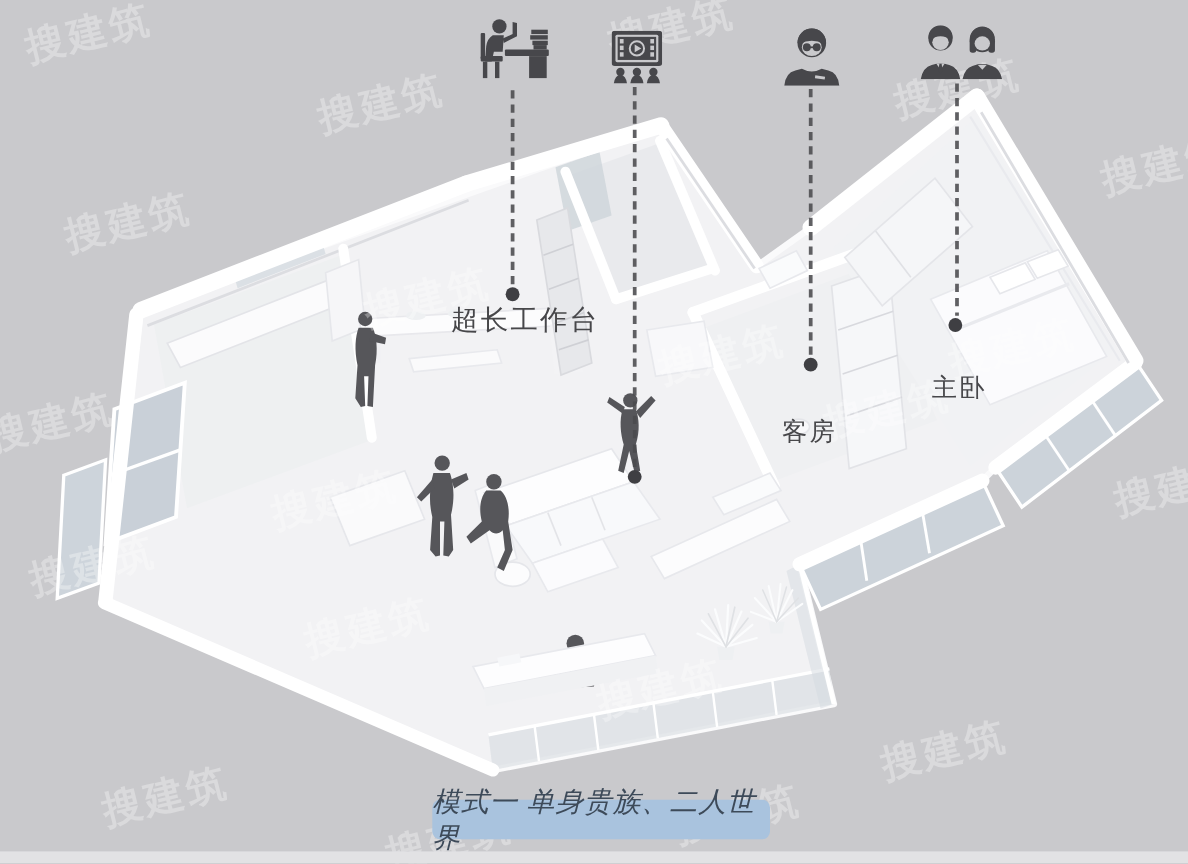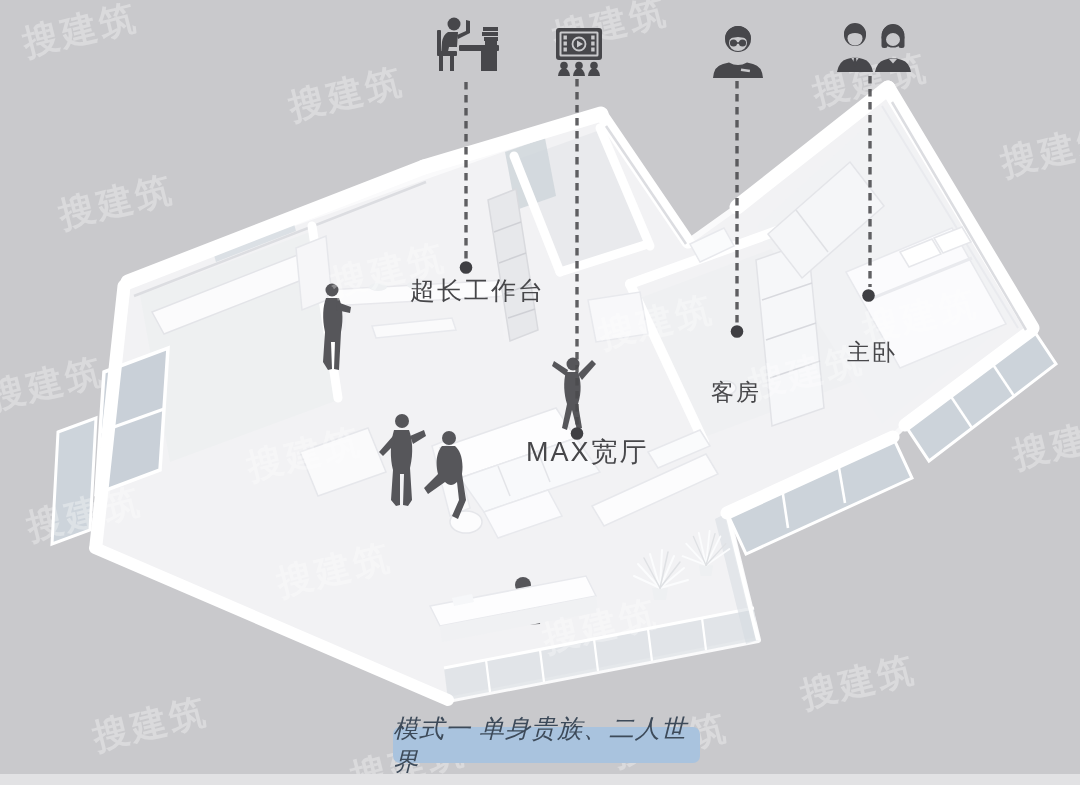--- a/index.html
+++ b/index.html
@@ -357,21 +357,20 @@
         <rect x="62.5" y="12" width="6" height="13" rx="2.5"></rect>
         <ellipse cx="57" cy="16.5" rx="7" ry="6.5" fill="#c9c9cc"></ellipse>
         <path d="M46,12 a11,11 0 0 1 22,0 q-5,-5 -11,-3 q-6,-2 -11,3 z"></path>
         <path d="M39,49 q2,-10 9,-12 l5,-1.5 h8 l5,1.5 q7,2 9,12 z"></path>
         <path d="M53,36 l4,4.5 4,-4.5 z" fill="#c9c9cc"></path>
       </g>
     </svg>
   </div>
 
   <div class="callout-label lbl-worktable">超长工作台</div>
-  <div class="callout-label lbl-maxhall">MAX宽厅</div>
   <div class="callout-label lbl-guest">客房</div>
   <div class="callout-label lbl-master">主卧</div>
 
   <div class="caption">
     <span>模式一  单身贵族、二人世界</span>
   </div>
 
   <div class="bottom-strip"></div>
 </div>
 

